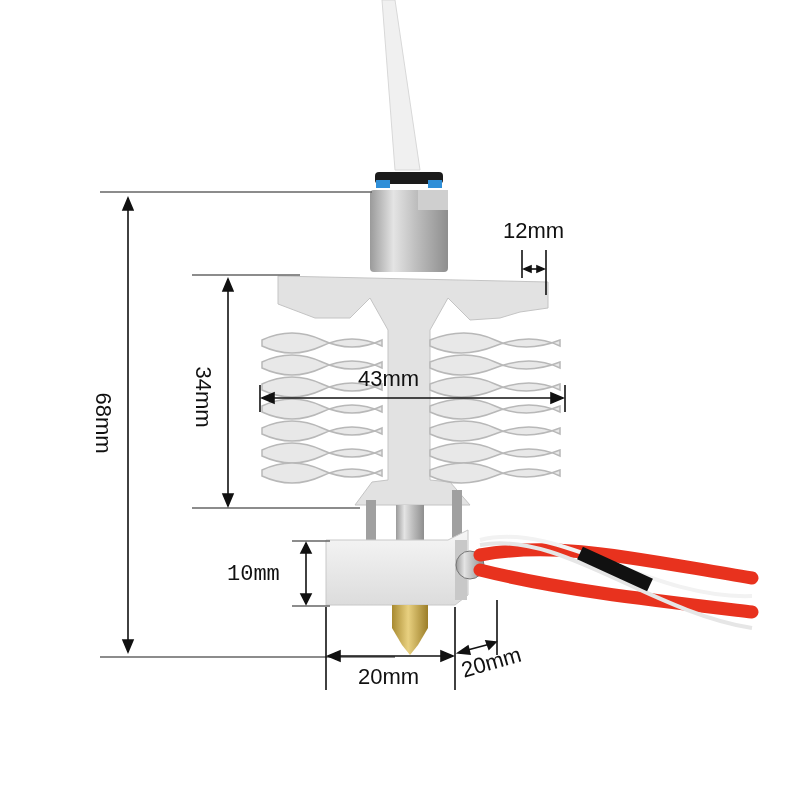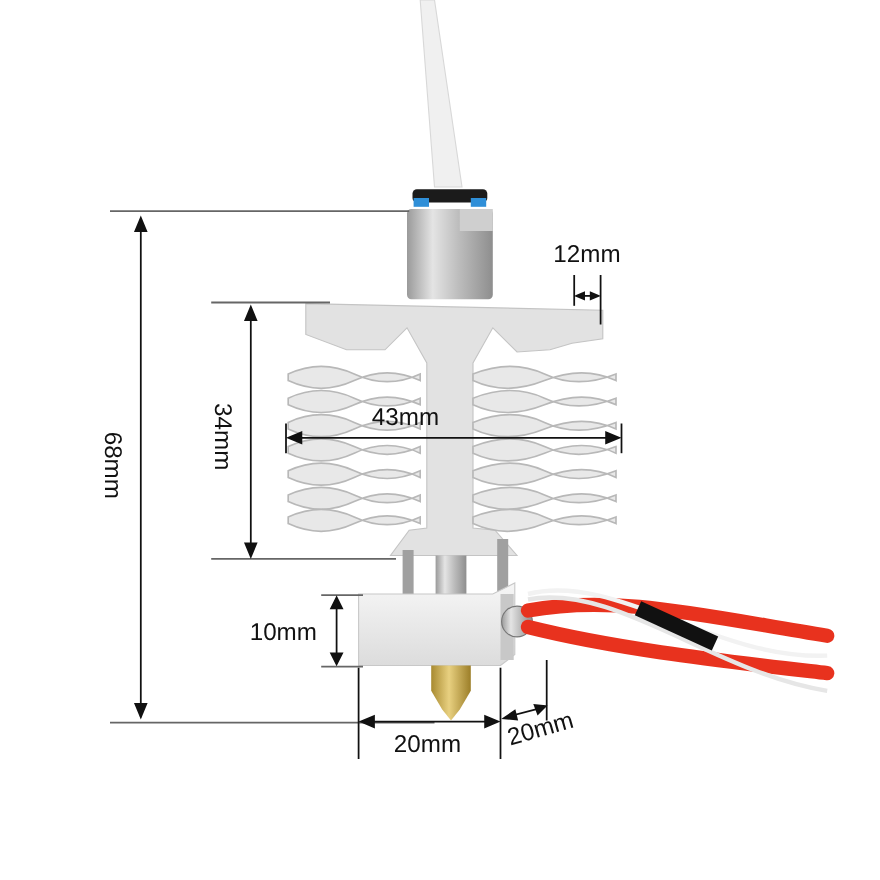--- a/index.html
+++ b/index.html
@@ -106,18 +106,18 @@
     <path d="M328 656 l12 -5 v10 z M453 656 l-12 -5 v10 z"></path>
 
     <line x1="497" y1="600" x2="497" y2="655"></line>
     <line x1="460" y1="652" x2="494" y2="643"></line>
     <path d="M458 653 l10 -7 l2 8 z M496 642 l-10 -1 l3 8 z"></path>
   </g>
 </svg>
 
 <div class="lbl" style="left:72px;top:410px;transform:rotate(90deg);transform-origin:center;">68mm</div>
 <div class="lbl" style="left:172px;top:384px;transform:rotate(90deg);transform-origin:center;">34mm</div>
-<div class="lbl" style="left:338px;top:366px;">43mm</div>
+<div class="lbl" style="left:358px;top:366px;">43mm</div>
 <div class="lbl" style="left:503px;top:218px;text-align:right;">12mm</div>
-<div class="lbl" style="left:227px;top:562px;">10mm</div>
+<div class="lbl" style="left:227px;top:562px;font-family:Liberation Mono, monospace;">10mm</div>
 <div class="lbl" style="left:358px;top:664px;">20mm</div>
 <div class="lbl" style="left:462px;top:658px;transform:rotate(-16deg);transform-origin:left center;">20mm</div>
 </div>
 
 </body></html>

